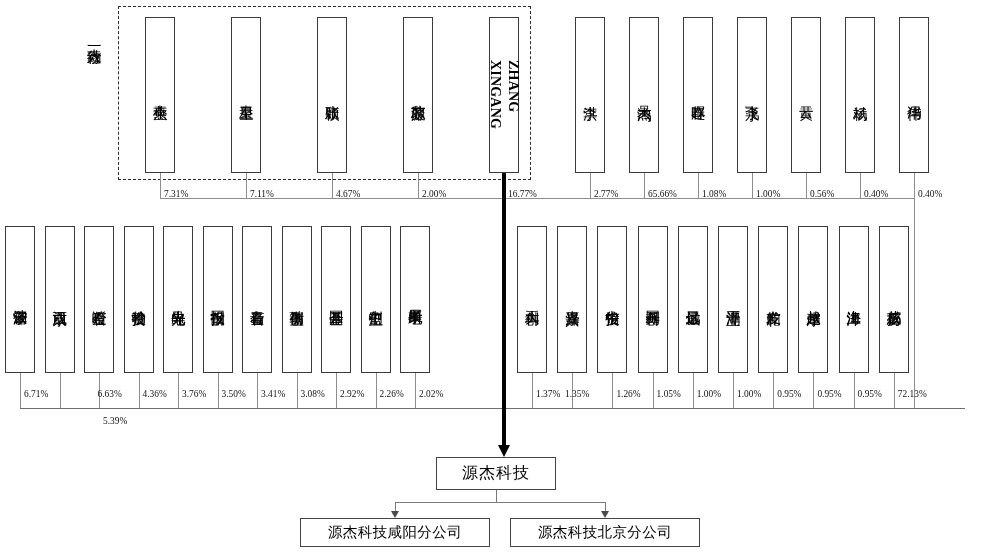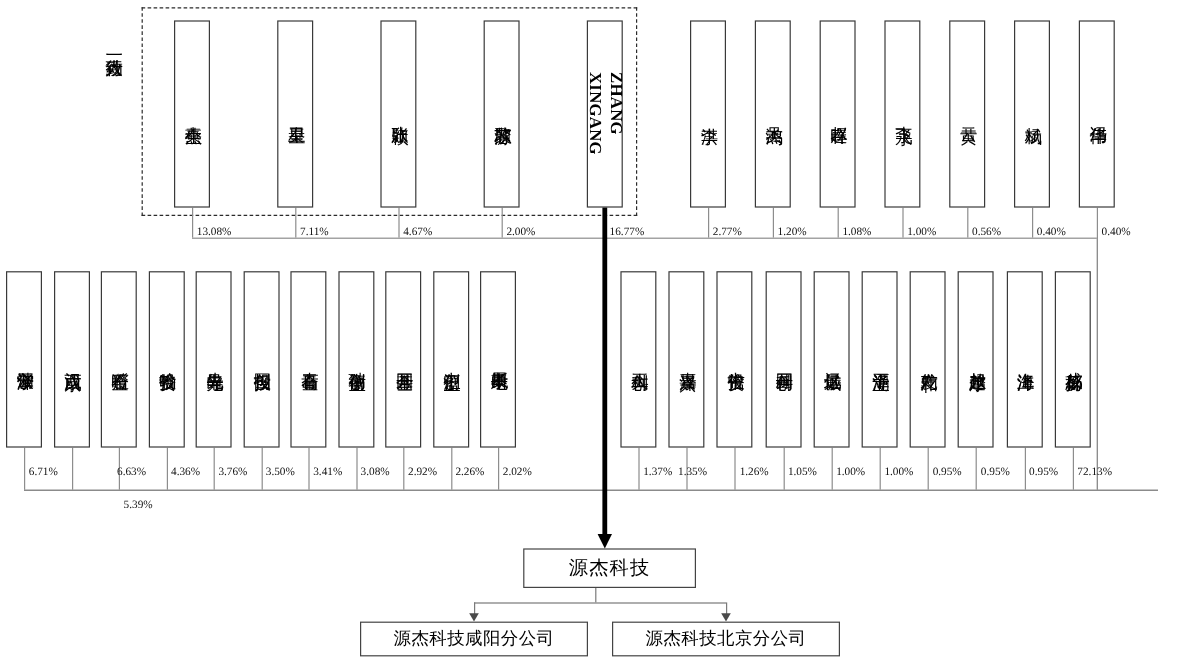--- a/index.html
+++ b/index.html
@@ -140,32 +140,32 @@
 </head>
 <body>
 
 <div id="stage">
 
   <div id="dashed-group" style="left: 118px; top: 6px; width: 413px; height: 174px;"></div>
   <div id="group-label" style="left: 86px; top: 38px;">一致行动人</div>
 
   <div id="layer-connectors">
       <div class="drop" style="left: 160px; top: 173px; height: 25px;"></div>
-      <div class="pct" style="left: 164px; top: 189px;">13.08%</div>
+      <div class="pct" style="left: 164px; top: 189px;">7.31%</div>
       <div class="drop" style="left: 246px; top: 173px; height: 25px;"></div>
       <div class="pct" style="left: 250px; top: 189px;">7.11%</div>
       <div class="drop" style="left: 332px; top: 173px; height: 25px;"></div>
       <div class="pct" style="left: 336px; top: 189px;">4.67%</div>
       <div class="drop" style="left: 418px; top: 173px; height: 25px;"></div>
       <div class="pct" style="left: 422px; top: 189px; text-align: right;">2.00%</div>
       <div class="pct" style="left: 508px; top: 189px;">16.77%</div>
       <div class="drop" style="left: 590px; top: 173px; height: 25px;"></div>
       <div class="pct" style="left: 594px; top: 189px;">2.77%</div>
       <div class="drop" style="left: 644px; top: 173px; height: 25px;"></div>
-      <div class="pct" style="left: 648px; top: 189px;">1.20%</div>
+      <div class="pct" style="left: 648px; top: 189px;">65.66%</div>
       <div class="drop" style="left: 698px; top: 173px; height: 25px;"></div>
       <div class="pct" style="left: 702px; top: 189px;">1.08%</div>
       <div class="drop" style="left: 752px; top: 173px; height: 25px;"></div>
       <div class="pct" style="left: 756px; top: 189px;">1.00%</div>
       <div class="drop" style="left: 806px; top: 173px; height: 25px;"></div>
       <div class="pct" style="left: 810px; top: 189px;">0.56%</div>
       <div class="drop" style="left: 860px; top: 173px; height: 25px;"></div>
       <div class="pct" style="left: 864px; top: 189px;">0.40%</div>
       <div class="drop" style="left: 914px; top: 173px; height: 235px;"></div>
       <div class="pct" style="left: 918px; top: 189px;">0.40%</div>
@@ -316,21 +316,21 @@
         <span class="vlabel">上海沣泽</span>
       </div>
       <div class="vbox" style="left: 878.8px; top: 226px; width: 30px; height: 147px;">
         <span class="vlabel">成都蕊扬</span>
       </div>
     </div>
 
   <div id="main-arrow-line" style="left: 502.3px; top: 173px; height: 273px;"></div>
   <div id="main-arrow-head" style="left: 497.5px; top: 445px;"></div>
 
-  <div class="hbox" id="company-box" style="left: 436px; top: 457px; width: 144px; height: 33px;">
+  <div class="hbox" id="company-box" style="left: 436px; top: 457px; width: 120px; height: 33px;">
     <span>源杰科技</span>
   </div>
 
   <div class="thin-line" id="br-stem" style="left: 496px; top: 490px; width: 1px; height: 12px;"></div>
   <div class="thin-line" id="br-bus" style="left: 395px; top: 502px; width: 210px; height: 1px;"></div>
   <div class="thin-line" id="br-dropL" style="left: 395px; top: 502px; width: 1px; height: 10px;"></div>
   <div class="thin-line" id="br-dropR" style="left: 605px; top: 502px; width: 1px; height: 10px;"></div>
   <div class="arrow-sm" id="br-headL" style="left: 391px; top: 511px;"></div>
   <div class="arrow-sm" id="br-headR" style="left: 601px; top: 511px;"></div>
 

